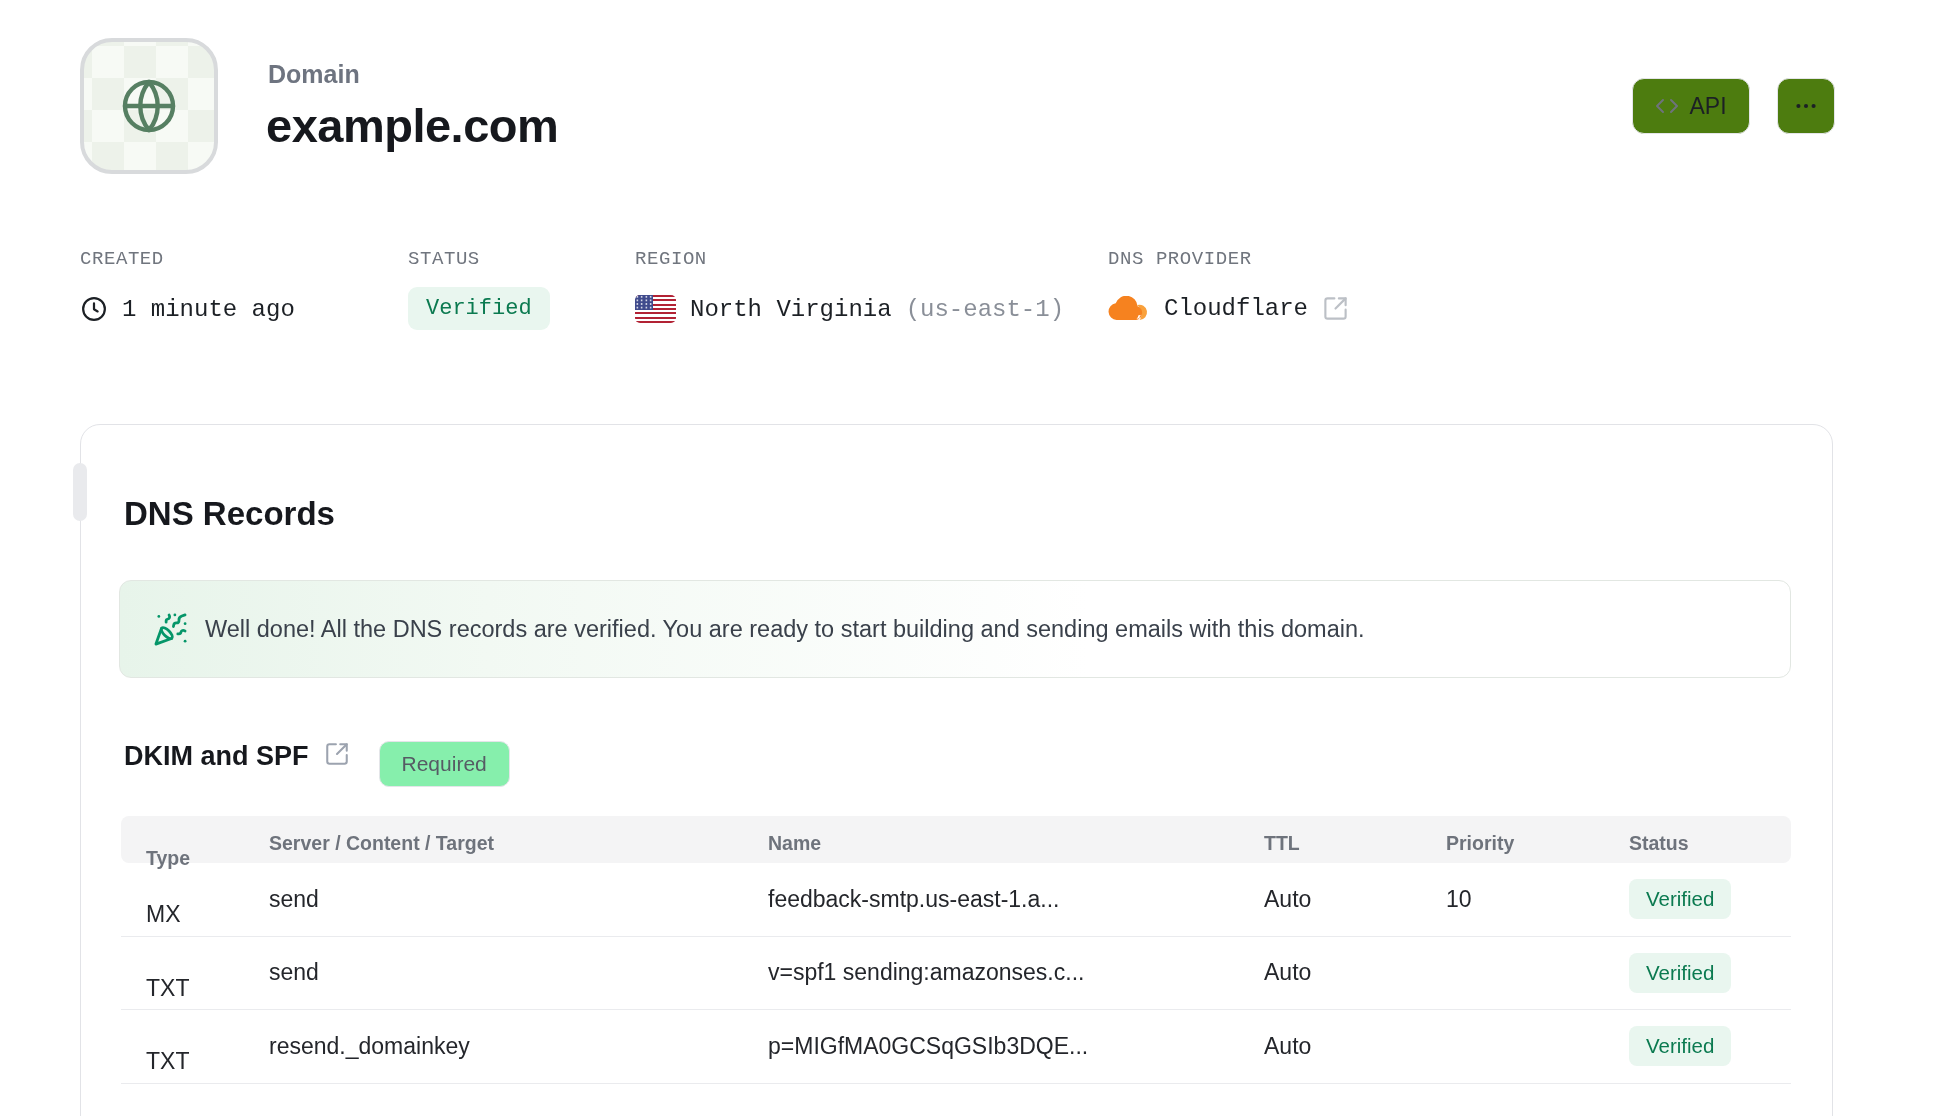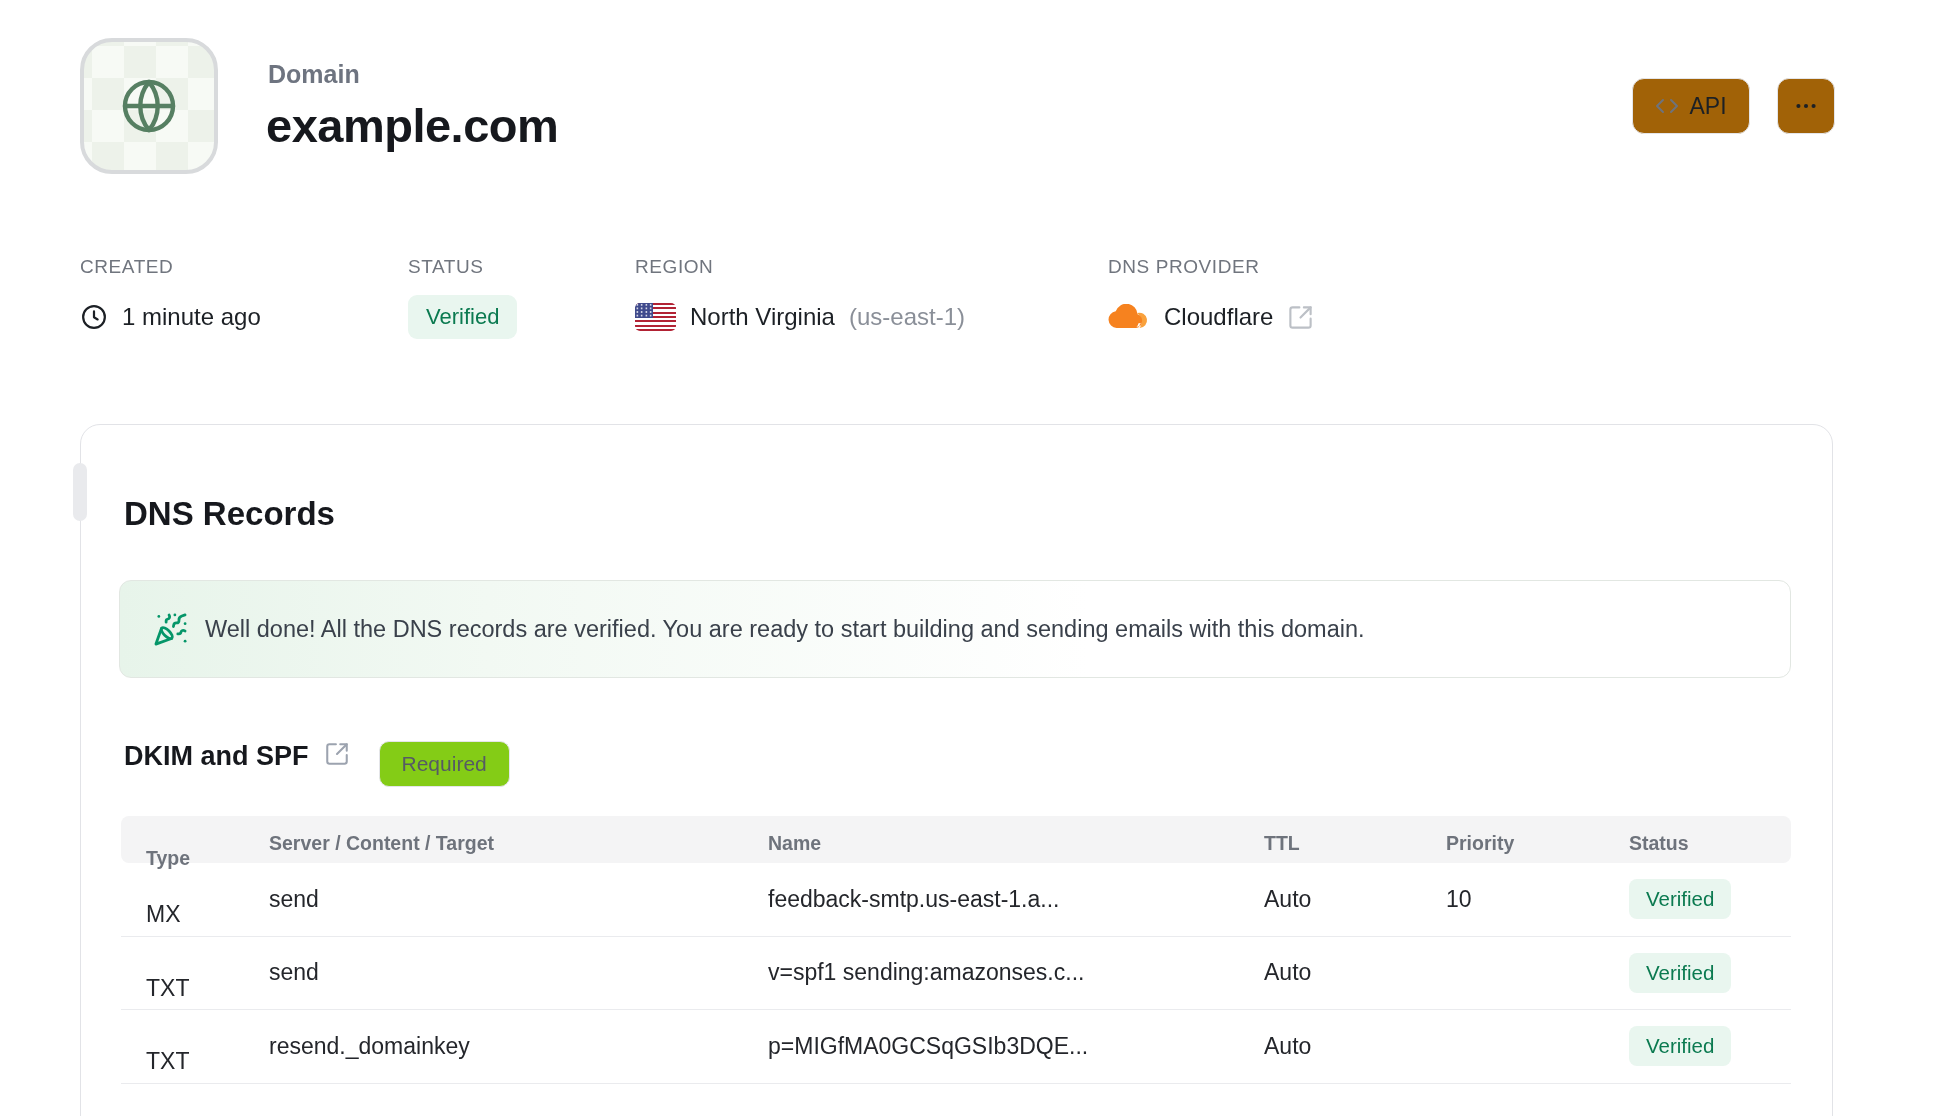--- a/index.html
+++ b/index.html
@@ -14,27 +14,27 @@
     border:4px solid #d8dadc;border-radius:32px;box-sizing:border-box;
     background-color:#f4f7f3;
     background-image:repeating-conic-gradient(#edf2ea 0% 25%, #f7faf5 25% 50%);
     background-size:64px 64px;background-position:8px 4px;
     display:flex;align-items:center;justify-content:center;
   }
   .eyebrow{position:absolute;left:268px;top:60px;font-size:25px;font-weight:600;color:#6e7480;}
   .page-title{position:absolute;left:266px;top:98px;font-size:47px;font-weight:700;color:#16181d;letter-spacing:-0.5px;}
   .btn{
     position:absolute;top:78px;height:56px;box-sizing:border-box;
-    background:#a16207;border:1.5px solid #e4e5e9;border-radius:12px;
+    background:#4d7c0f;border:1.5px solid #e4e5e9;border-radius:12px;
     display:flex;align-items:center;justify-content:center;gap:10px;cursor:pointer;
   }
   .btn-api{left:1632px;width:118px;font-size:23px;color:#1c2025;}
   .btn-more{left:1777px;width:58px;}
   
-  .meta-col{position:absolute;top:256px;}
+  .meta-col{position:absolute;top:248px;font-family:Liberation Mono, monospace;}
   .meta-col .label{font-size:19px;font-weight:500;color:#70757e;letter-spacing:0.03em;}
   .meta-col .value-row{margin-top:25px;display:flex;align-items:center;gap:14px;font-size:24px;color:#1c2025;}
   .m-created{left:80px;}
   .m-status{left:408px;}
   .m-region{left:635px;}
   .m-dns{left:1108px;}
   .badge-green{
     display:inline-block;padding:9px 18px;border-radius:9px;
     background:#e9f6ef;color:#0b7a50;font-size:22px;font-weight:500;
   }
@@ -55,21 +55,21 @@
     position:absolute;left:38px;top:155px;width:1672px;height:98px;box-sizing:border-box;
     border:1px solid #e2e7e2;border-radius:12px;
     background:linear-gradient(90deg,#e7f4ea 0%,#f2f9f3 22%,#ffffff 58%);
     display:flex;align-items:center;gap:17px;padding-left:33px;
   }
   .banner-text{font-size:23.5px;color:#3a414b;}
   .section-head{position:absolute;left:43px;top:316px;display:flex;align-items:flex-start;gap:15px;}
   .section-title{font-size:27px;font-weight:700;color:#16181d;}
   .badge-outline{
     margin-left:14px;padding:10px 22px;border:1.5px solid #e4e5e9;border-radius:10px;
-    font-size:21px;color:#565b64;background:#84cc16;
+    font-size:21px;color:#565b64;background:#86efac;
   }
   
   .dns-table{position:absolute;left:40px;top:391px;width:1670px;}
   .tgrid{display:grid;grid-template-columns:148px 499px 496px 182px 183px 1fr;align-items:center;}
   .thead{height:47px;background:#f4f4f5;border-radius:8px;}
   .thead .cell{font-size:19.5px;font-weight:600;color:#6e737c;}
   .cell:first-child{padding-left:25px;margin-top:31px;}
   .trow{height:72.5px;border-bottom:1px solid #eaebee;}
   .trow .cell{font-size:23px;color:#24262b;}
   .badge-verified{

